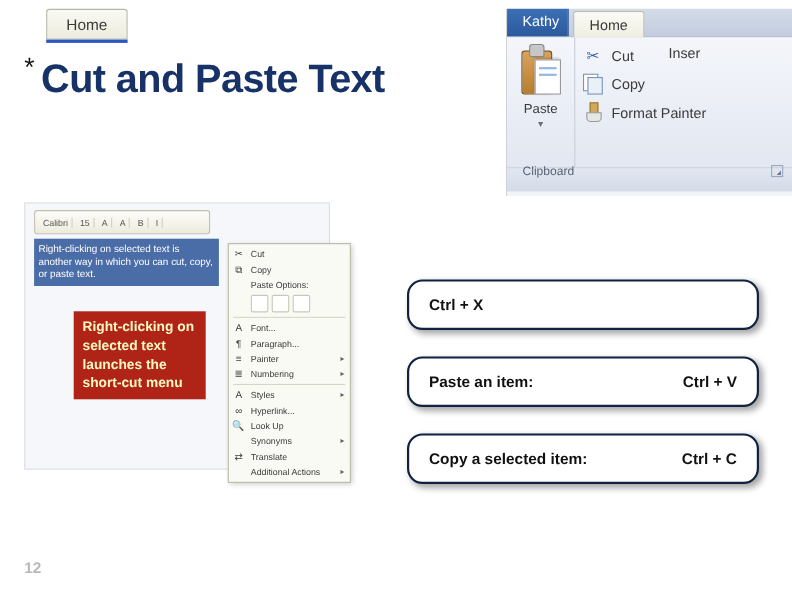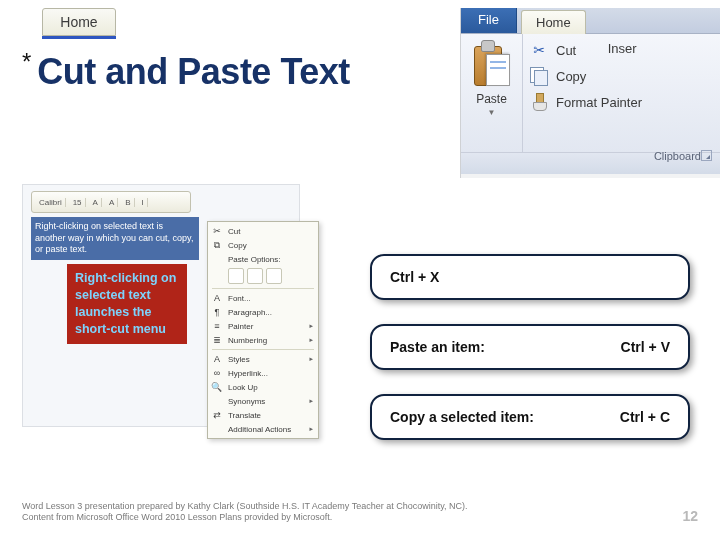--- a/index.html
+++ b/index.html
@@ -230,21 +230,21 @@
     border-radius: 0 0 4px 4px;
   }
   .ribbon-group-label {
     height: 22px;
     background: linear-gradient(#e2e7f1, #d3dbe8);
     border-top: 1px solid #c9cedb;
     font-size: 11px;
     color: #5a6377;
     display: flex;
     align-items: center;
-    justify-content: flex-end;
+    justify-content: space-between;
     padding: 0 8px 16px 14px;
   }
   .launcher {
     width: 11px; height: 11px;
     border: 1px solid #9ba7bf;
     position: relative;
   }
   .launcher::after {
     content: "";
     position: absolute;
@@ -335,25 +335,25 @@
   .paste-opts div {
     width: 16px; height: 16px;
     background: #fff;
     border: 1px solid #c8c8b6;
     border-radius: 2px;
   }
 
   
   .callout {
     position: absolute;
-    top: 264px;
+    top: 283px;
     left: 67px;
     width: 120px;
     background: #b02418;
-    color: #7dd3fc;
+    color: #fef9c3;
     font-size: 12.5px;
     font-weight: bold;
     font-family: Verdana, sans-serif;
     padding: 6px 8px;
     line-height: 1.35;
   }
 
   
   .chips {
     position: absolute;
@@ -402,21 +402,21 @@
 <div class="home-tab">Home</div>
 <div class="home-tab-underline"></div>
 
 <div class="title-row">
   <span class="asterisk">*</span>
   <span class="title">Cut and Paste Text</span>
 </div>
 
 <div class="ribbon">
   <div class="ribbon-tabs">
-    <div class="ribbon-tab file">File</div>
+    <div class="ribbon-tab file">Kathy</div>
     <div class="ribbon-tab home">Home</div>
     <div class="ribbon-tab insert">Inser</div>
   </div>
   <div class="ribbon-body">
     <div class="paste-col">
       <div class="clipboard-icon">
         <div class="clipboard-board"></div>
         <div class="clip"></div>
         <div class="paper"></div>
       </div>
@@ -528,15 +528,14 @@
     <span>Paste an item:</span>
     <span>Ctrl + V</span>
   </div>
   <div class="chip">
     <span>Copy a selected item:</span>
     <span>Ctrl + C</span>
   </div>
 </div>
 
 <div class="footer">
-  <div class="credit">Word Lesson 3 presentation prepared by Kathy Clark (Southside H.S. IT Academy Teacher at Chocowinity, NC). Content from Microsoft Office Word 2010 Lesson Plans provided by Microsoft.</div>
   <div class="pagenum">12</div>
 </div>
 
 </body></html>

